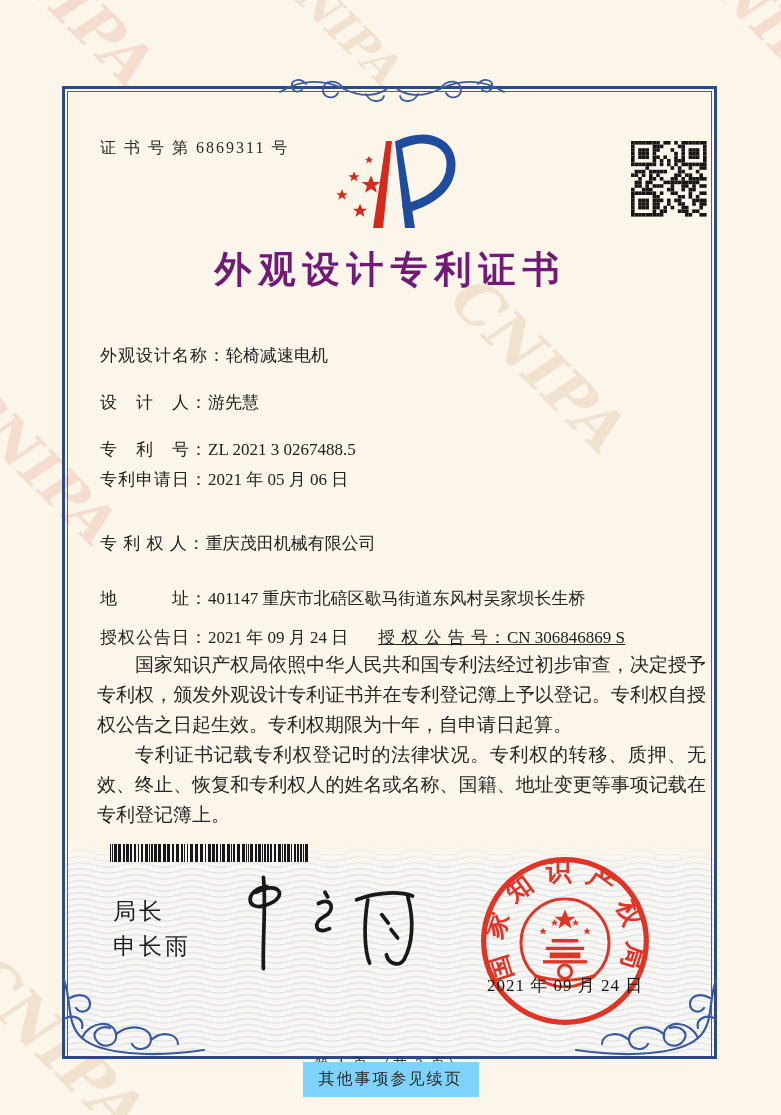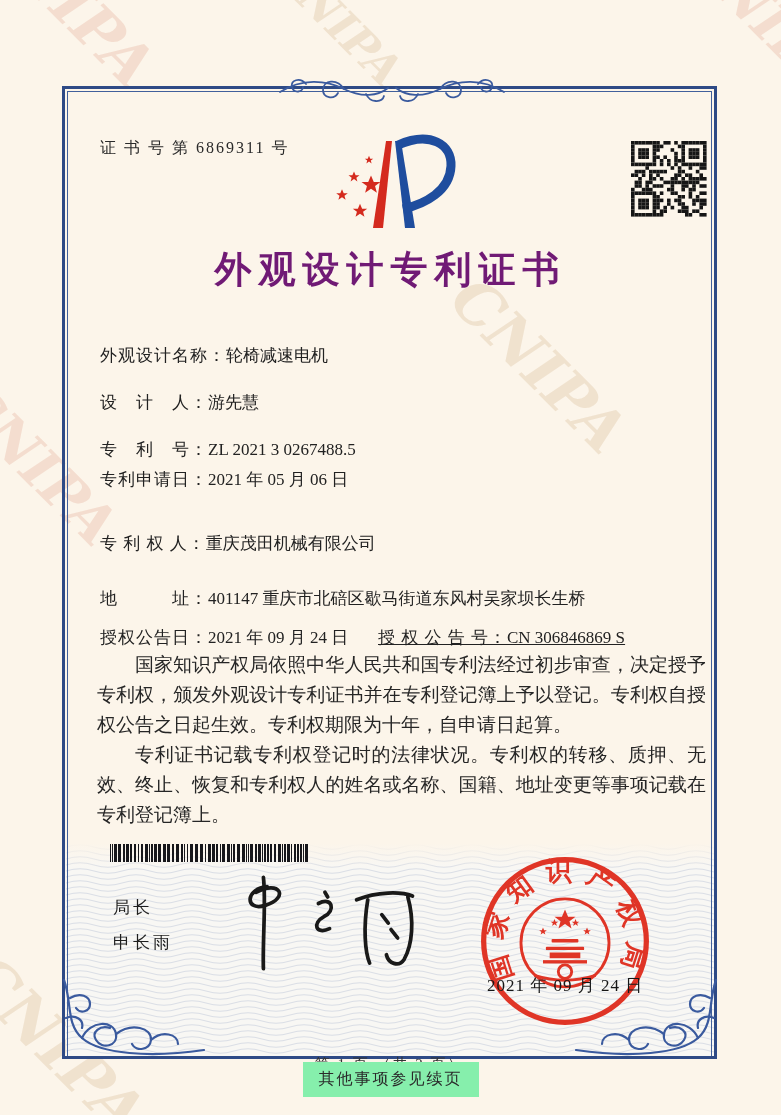--- a/index.html
+++ b/index.html
@@ -31,31 +31,31 @@
   .fieldrow{position:absolute;left:100px;width:620px;height:24px;font-size:17px;color:#222;}
   .fieldrow .lbl{letter-spacing:1px;}
   .grant-no{position:absolute;left:278px;top:0;text-decoration:underline;}
 
   .paras{position:absolute;left:97px;top:650px;width:609px;font-size:19px;line-height:30px;
          color:#262626;text-align:justify;}
   .paras p{margin:0;text-indent:2em;}
 
   .barcode{position:absolute;left:110px;top:844px;width:200px;height:18px;}
 
-  .sig-label{position:absolute;left:113px;font-size:17px;letter-spacing:3px;color:#1e1e1e;}
+  .sig-label{position:absolute;left:113px;font-size:23px;letter-spacing:3px;color:#1e1e1e;}
   .signature{position:absolute;left:228px;top:870px;}
 
   .seal{position:absolute;left:476px;top:852px;width:178px;height:178px;opacity:.95;}
   .seal-date{position:absolute;left:470px;top:974px;width:190px;text-align:center;
              font-size:17px;letter-spacing:1px;color:#161616;}
 
   .pageinfo{position:absolute;left:62px;top:1027px;width:655px;text-align:center;
             font-size:15px;letter-spacing:2px;color:#333;margin-top:28px;}
   .contnote{position:absolute;left:0;top:1062px;width:781px;text-align:center;}
-  .contnote span{display:inline-block;background:#86efac;padding:7px 16px;font-size:16px;
+  .contnote span{display:inline-block;background:#7dd3fc;padding:7px 16px;font-size:16px;
                  letter-spacing:2px;color:#2a2a2a;}
 
   .logo{position:absolute;left:328px;top:128px;}
   .qr{position:absolute;left:631px;top:141px;width:76px;height:76px;}
 
   .flourish{position:absolute;pointer-events:none;}
 </style>
 </head>
 <body>
 

